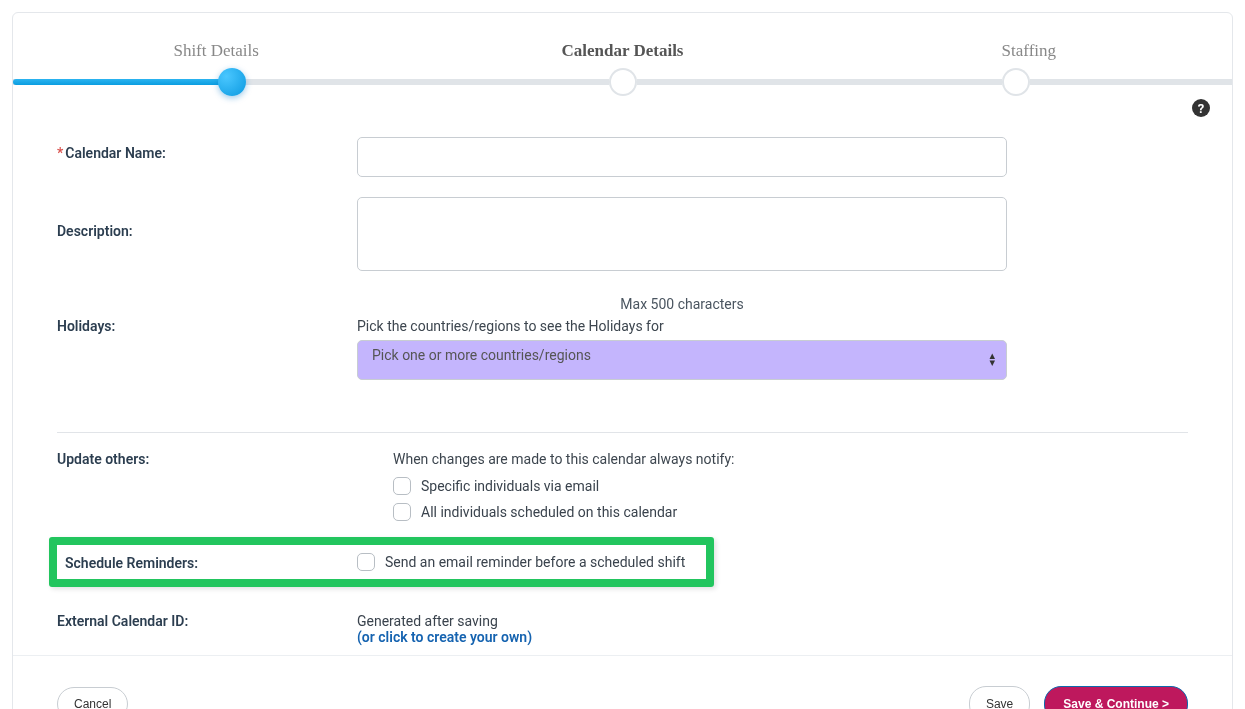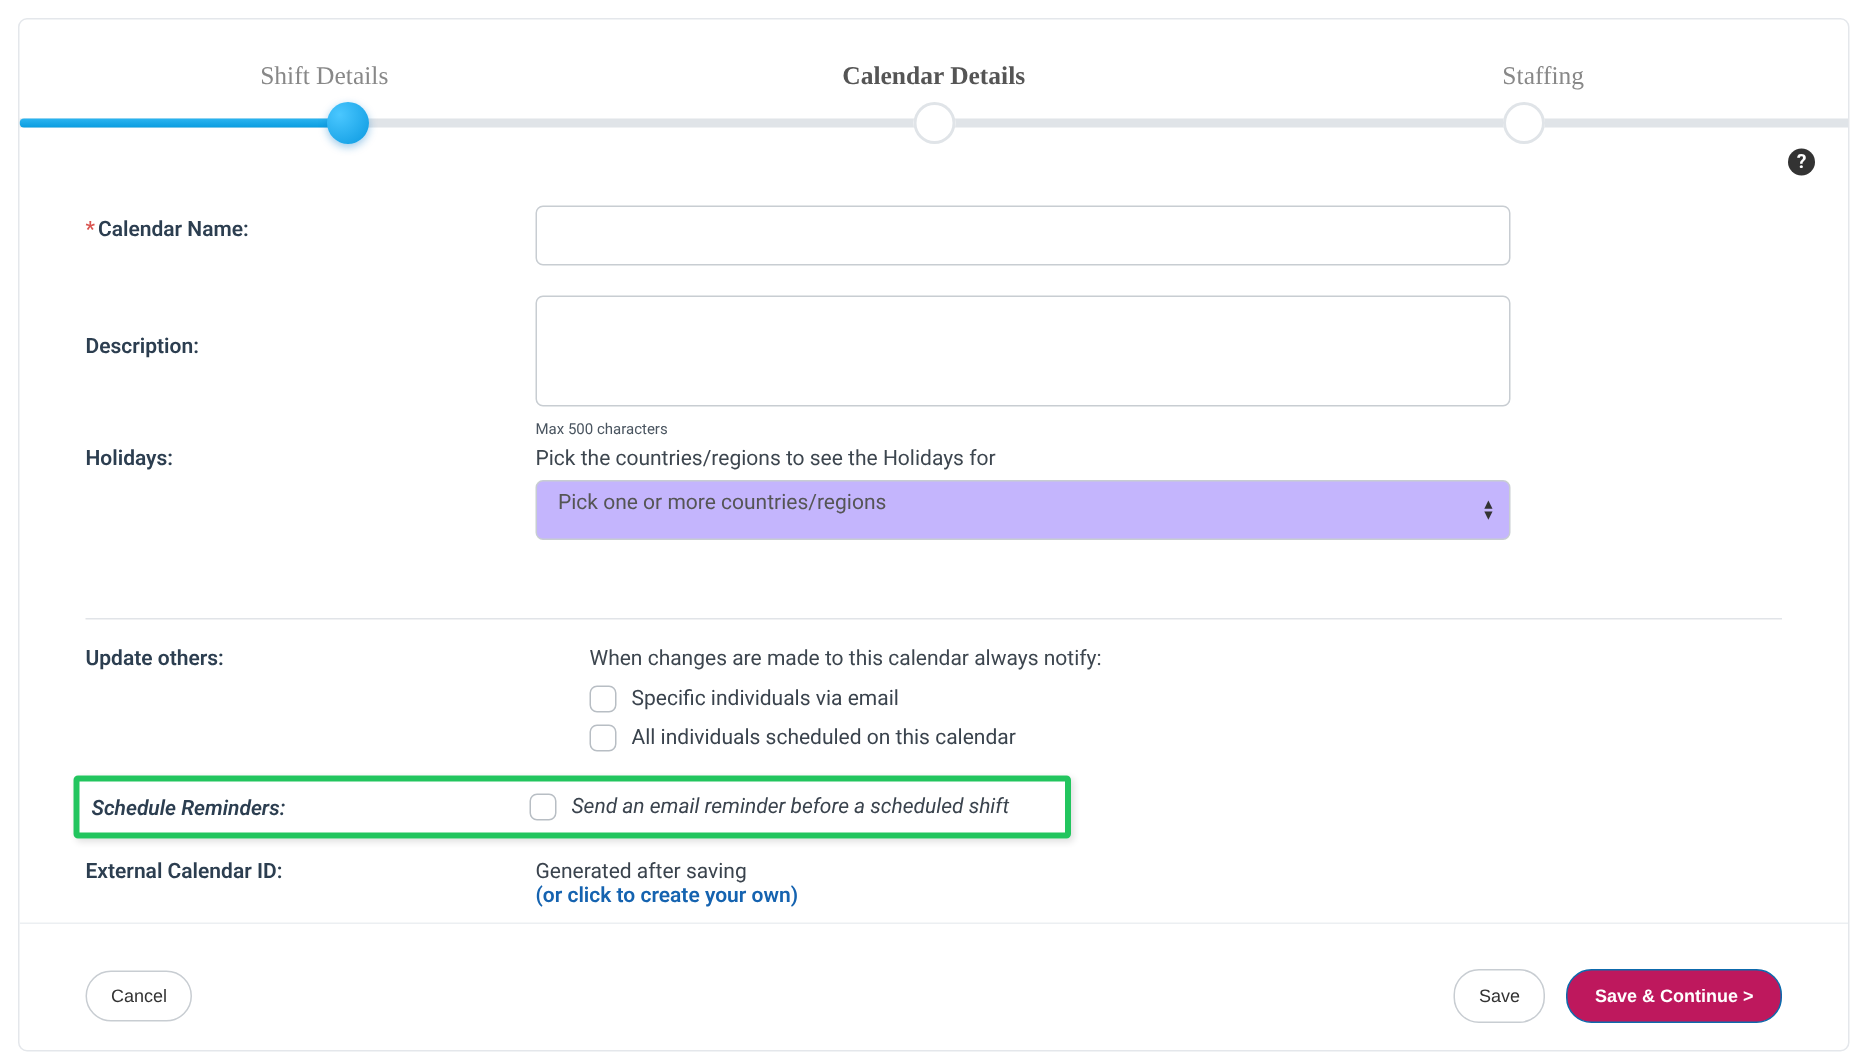--- a/index.html
+++ b/index.html
@@ -107,24 +107,24 @@
     height: 74px;
     border: 1px solid #c8cdd2;
     border-radius: 5px;
     padding: 8px 10px;
     font-size: 14px;
     resize: none;
   }
   .hint-right {
     display: block;
     max-width: 650px;
-    text-align: left;
+    text-align: center;
     color: #4a5560;
-    font-size: 10px;
-    margin-top: 6px;
+    font-size: 14px;
+    margin-top: 22px;
   }
   .field-help {
     color: #3d464f;
     font-size: 14px;
     margin-bottom: 6px;
   }
   .select-wrap {
     position: relative;
     max-width: 650px;
   }
@@ -152,27 +152,26 @@
   }
 
   .chk-row { display:flex; align-items:center; margin-bottom:8px; }
   .chk {
     width:18px; height:18px; border:1.5px solid #b8bec4; border-radius:5px;
     margin-right:10px; background:#fff; cursor:pointer; flex-shrink:0;
   }
   .chk-label { color:#3a434d; font-size:14px; }
 
   .highlight-box {
-    border: 4px solid #22c55e;
+    border: 8px solid #22c55e;
     border-radius: 3px;
     padding: 8px 12px 8px 0;
     margin: 8px 0 0 -8px;
     max-width: 665px;
     box-shadow: 2px 2px 5px rgba(0,0,0,.12);
-    font-style: italic;
   }
   .highlight-row { display:flex; align-items:flex-start; }
   .highlight-row .label-col { padding-left: 8px; padding-top:2px; }
   .highlight-row .field-col { padding-top:0; }
 
   .gen-text { color:#3a434d; }
   .link { color:#1563b0; font-weight:600; cursor:pointer; }
 
   .footer {
     border-top: 1px solid #eceff2;
@@ -268,21 +267,21 @@
         <div class="label-col">Schedule Reminders:</div>
         <div class="field-col">
           <div class="chk-row" style="margin-bottom:0;">
             <div class="chk"></div>
             <span class="chk-label">Send an email reminder before a scheduled shift</span>
           </div>
         </div>
       </div>
     </div>
 
-    <div class="row" style="margin-top:14px;">
+    <div class="row" style="margin-top:26px;">
       <div class="label-col" style="padding-top:0;">External Calendar ID:</div>
       <div class="field-col">
         <div class="gen-text">Generated after saving</div>
         <div class="link">(or click to create your own)</div>
       </div>
     </div>
 
   </div>
 
   <div class="footer">

